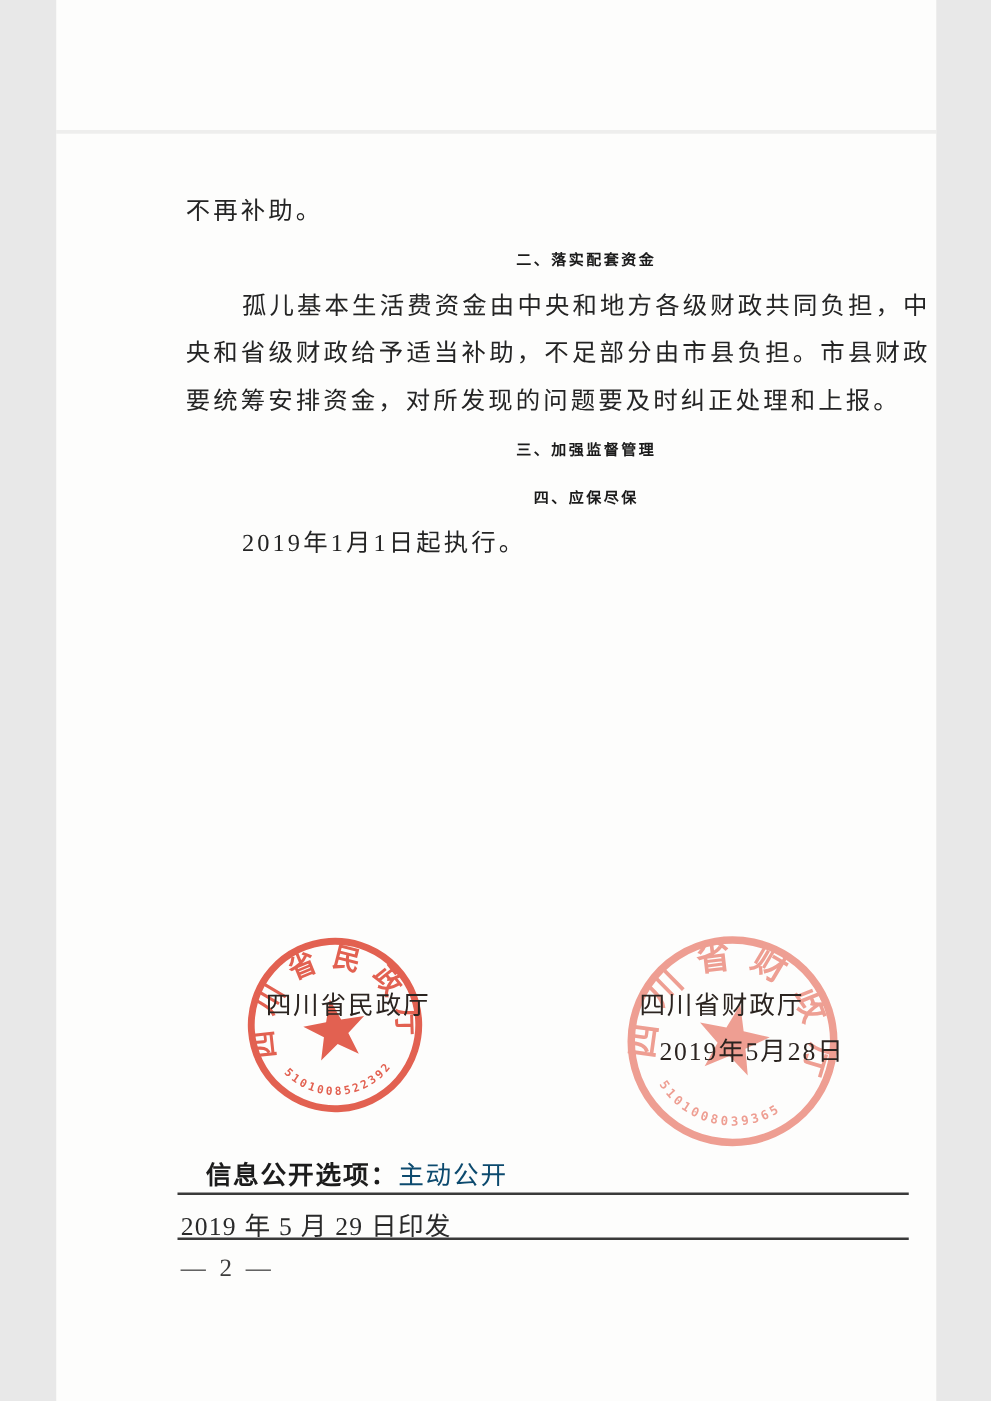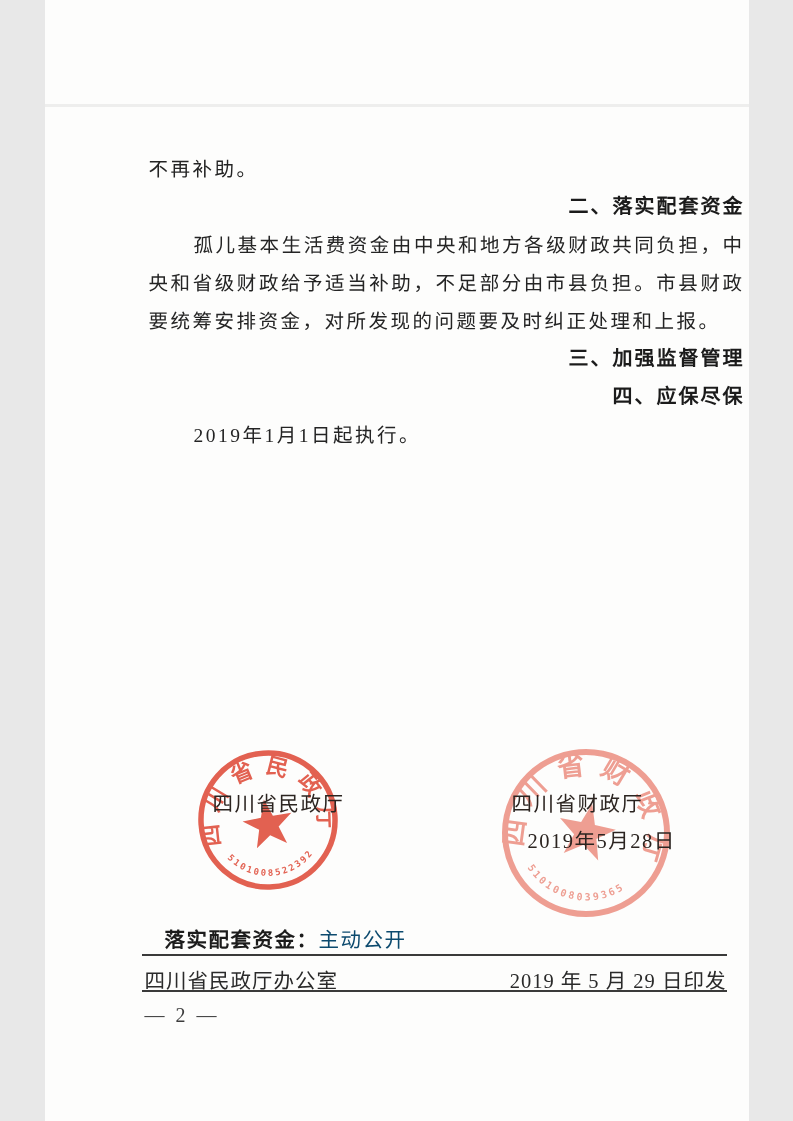--- a/index.html
+++ b/index.html
@@ -25,26 +25,26 @@
     line-height:38px;
     letter-spacing:2.5px;
     text-align:justify;
     color:#242424;
   }
   .para{margin:0;text-indent:45px;}
   .para.cont{text-indent:0;}
   .sec-heading{
     margin:0;
     text-indent:45px;
-    font-family:Liberation Mono, monospace;
+    font-family:Liberation Serif, serif;
     font-weight:700;
-    font-size:20px;
+    font-size:12px;
     letter-spacing:2px;
     color:#1b1b1b;
-    text-align:right;
+    text-align:center;
   }
   
   .sig-text{
     position:absolute;
     font-size:20.5px;
     letter-spacing:1.5px;
     color:#2b2420;
     white-space:nowrap;
     z-index:3;
   }
@@ -140,27 +140,26 @@
         <textPath href="#serR" startOffset="50%" text-anchor="middle">5101008039365</textPath>
       </text>
     </g>
   </svg>
 
   <div class="sig-text sig-name-left">四川省民政厅</div>
   <div class="sig-text sig-name-right">四川省财政厅</div>
   <div class="sig-text sig-date-right">2019年5月28日</div>
 
   <div class="footer-disclosure">
-    <span class="lbl">落实配套资金：</span><span class="val">主动公开</span>
+    <span class="lbl">信息公开选项：</span><span class="val">主动公开</span>
   </div>
 
   <div class="footer-rule rule-top"></div>
 
   <div class="footer-issuer-row">
-    <span>四川省民政厅办公室</span>
     <span>2019 年 5 月 29 日印发</span>
   </div>
 
   <div class="footer-rule rule-bottom"></div>
 
   <div class="page-number">— 2 —</div>
 
 </div>
 
 </body></html>

